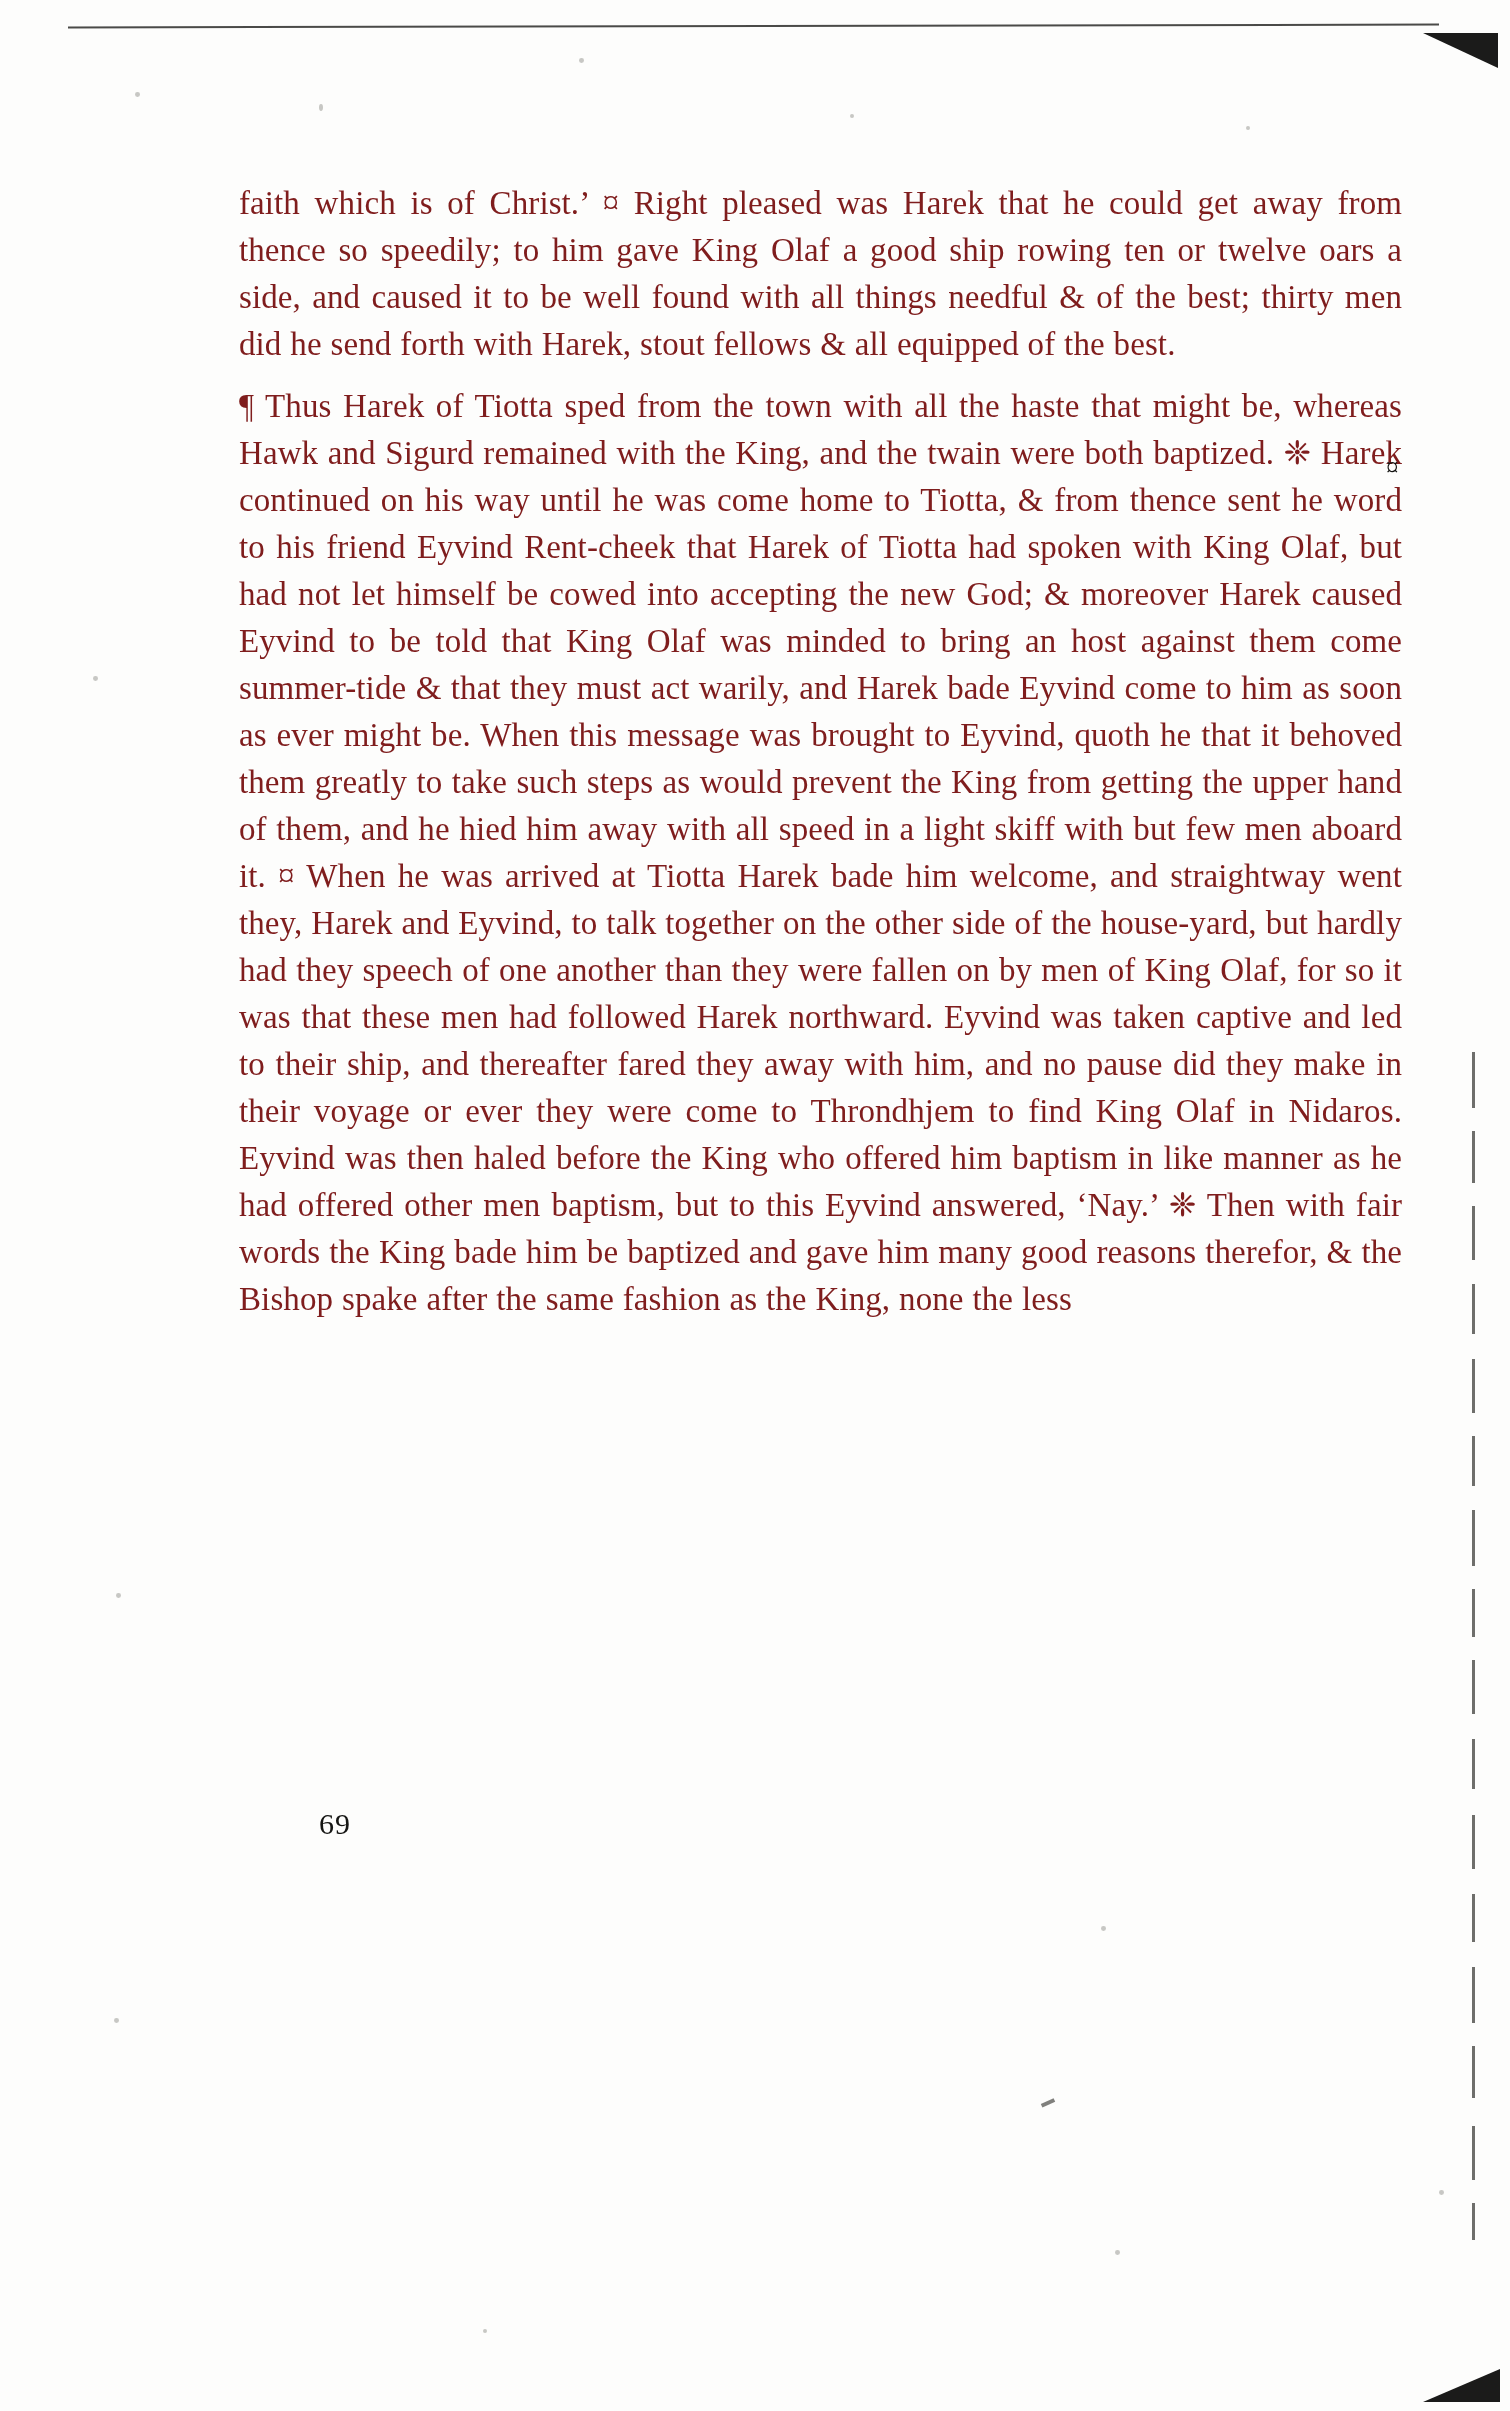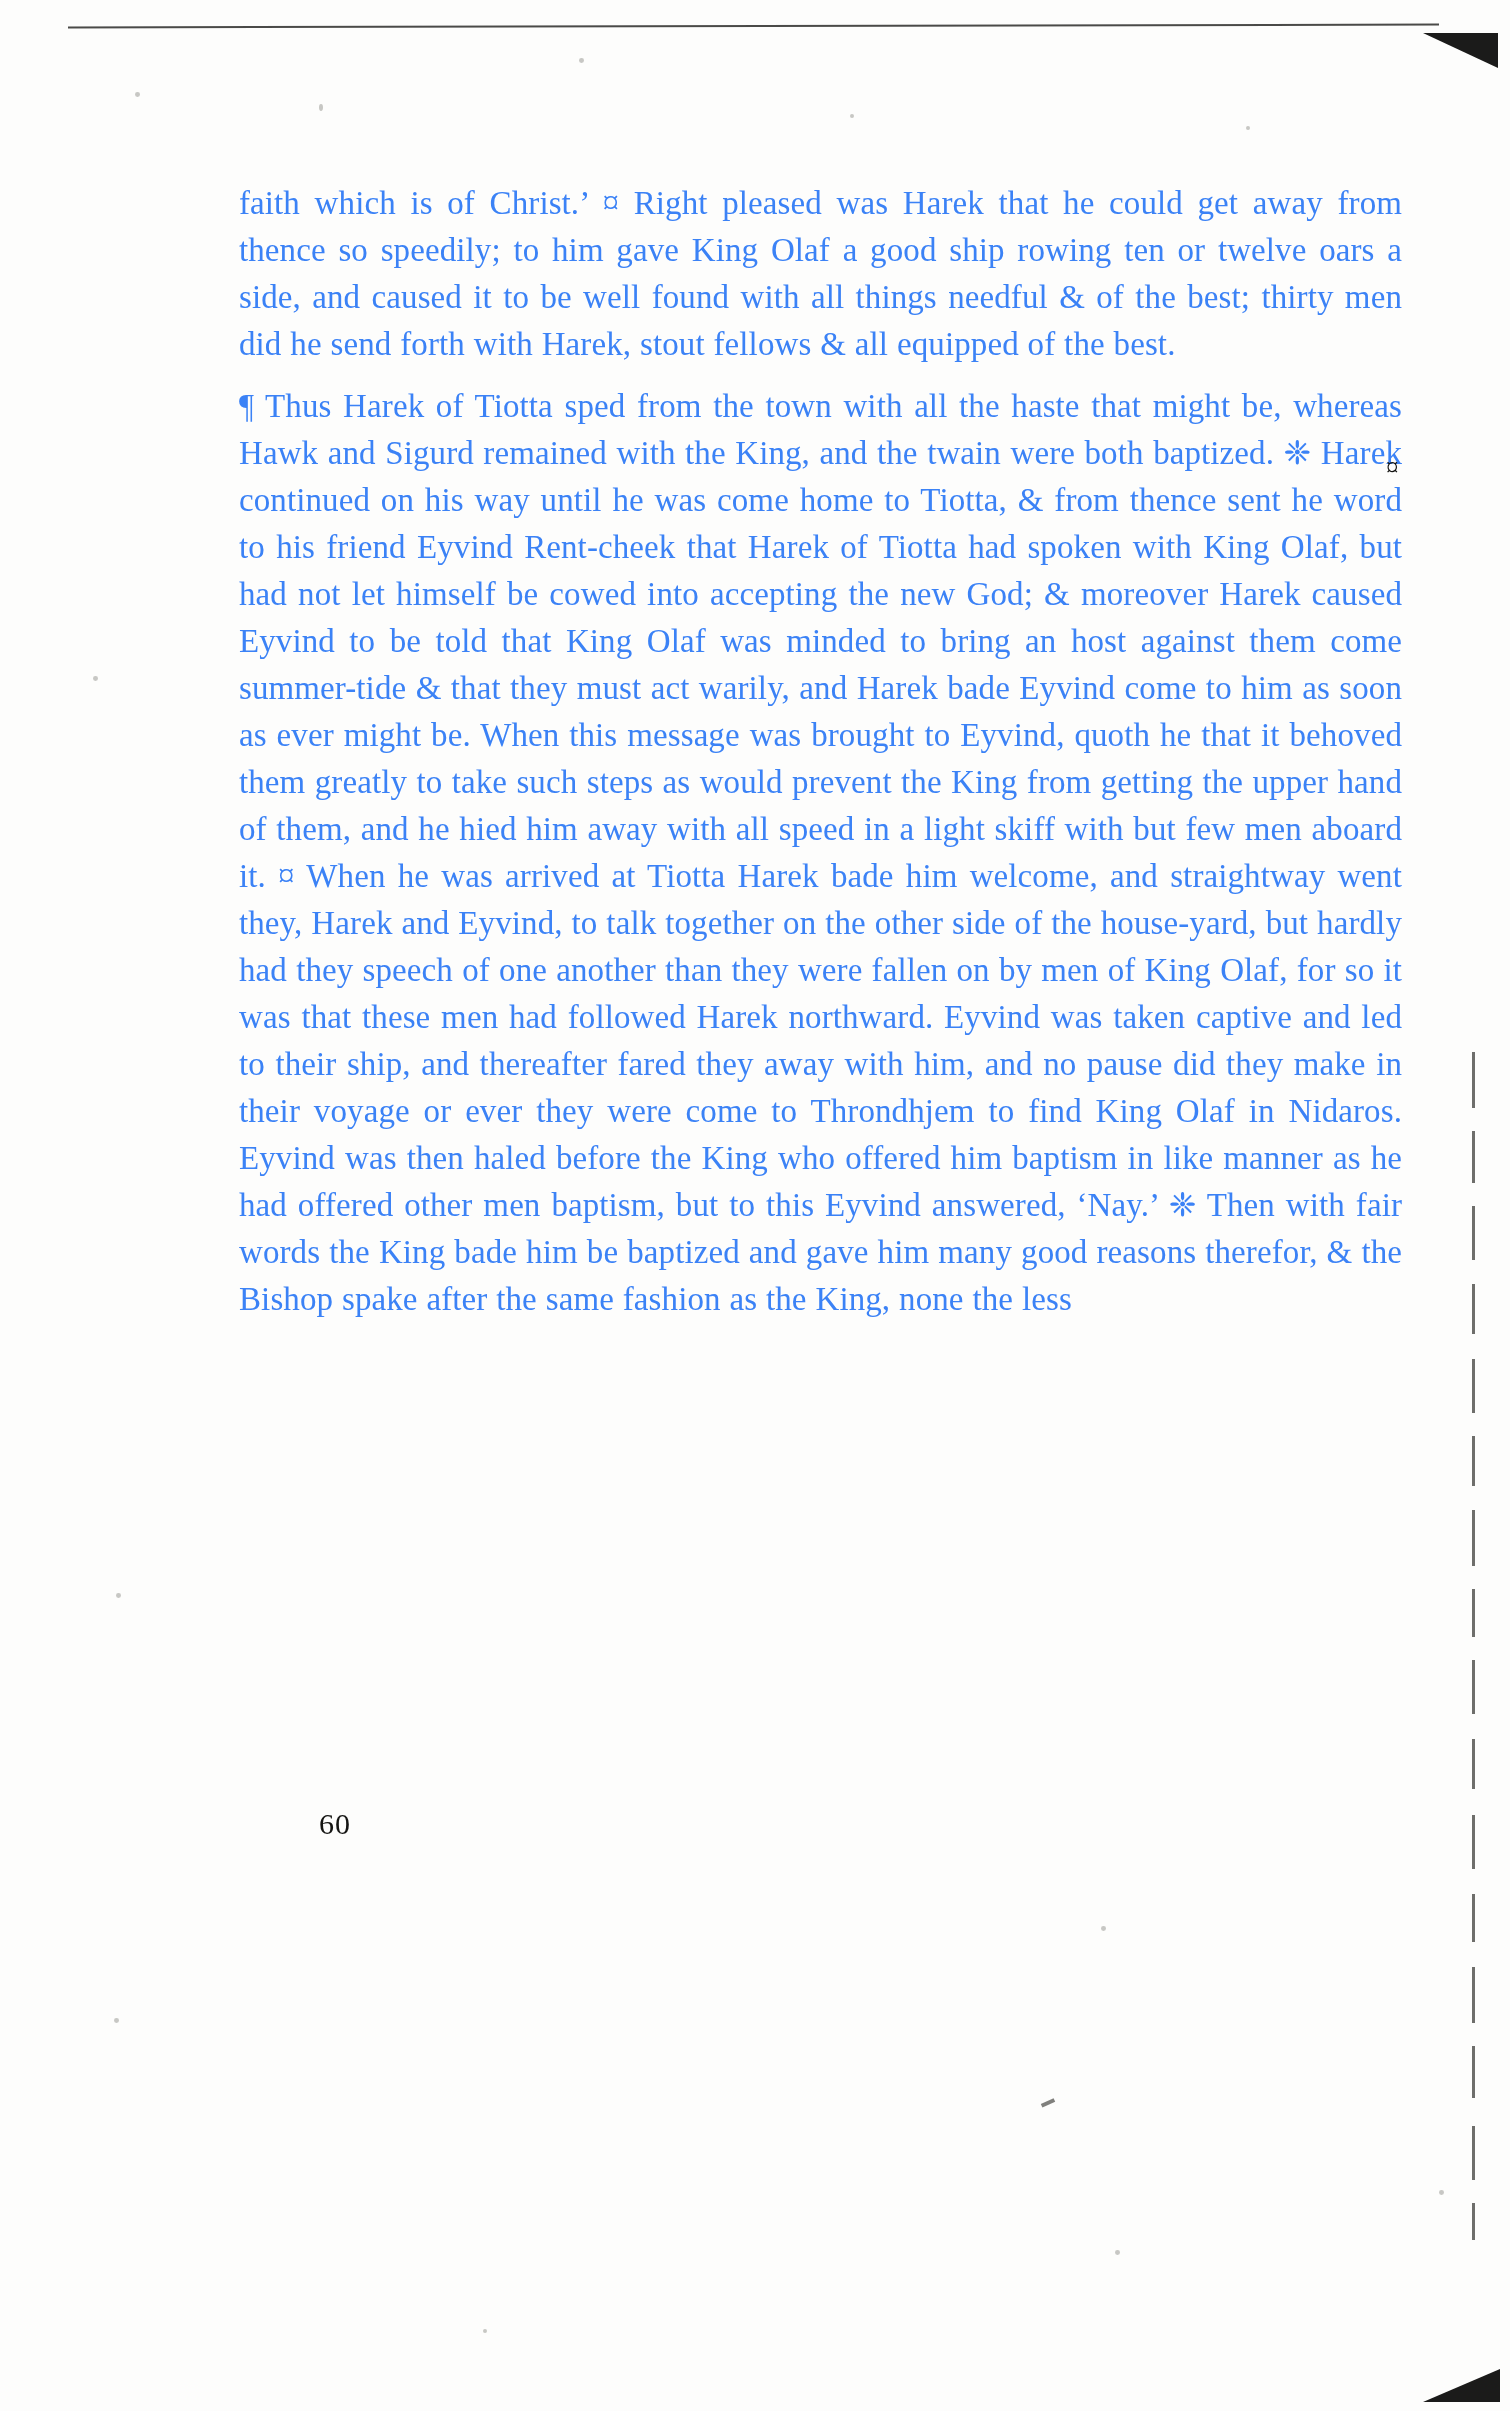--- a/index.html
+++ b/index.html
@@ -85,21 +85,21 @@
   }
 
   p.para {
     margin: 0;
     font-size: 33px;
     line-height: 47px;
     text-align: justify;
     text-justify: inter-word;
     letter-spacing: 0.1px;
     word-spacing: 0.5px;
-    color: #3b82f6;
+    color: #7f1d1d;
   }
   p.para + p.para { margin-top: 15px; }
 
   
   #margin-sq {
     position: absolute;
     left: 1386px;
     top: 454px;
     font-size: 25px;
     color: #121210;
@@ -170,16 +170,16 @@
   <div class="speck" style="left:483px;top:2329px;width:3.9px;height:3.9px"></div>
   <div id="bottom-tick"></div>
 
   <div id="textblock">
     <p class="para">faith which is of Christ.’ ¤ Right pleased was Harek that he could get away from thence so speedily; to him gave King Olaf a good ship rowing ten or twelve oars a side, and caused it to be well found with all things needful &amp; of the best; thirty men did he send forth with Harek, stout fellows &amp; all equipped of the best.</p>
     <p class="para">¶ Thus Harek of Tiotta sped from the town with all the haste that might be, whereas Hawk and Sigurd remained with the King, and the twain were both baptized. ❈ Harek continued on his way until he was come home to Tiotta, &amp; from thence sent he word to his friend Eyvind Rent-cheek that Harek of Tiotta had spoken with King Olaf, but had not let himself be cowed into accepting the new God; &amp; moreover Harek caused Eyvind to be told that King Olaf was minded to bring an host against them come summer-tide &amp; that they must act warily, and Harek bade Eyvind come to him as soon as ever might be. When this message was brought to Eyvind, quoth he that it behoved them greatly to take such steps as would prevent the King from getting the upper hand of them, and he hied him away with all speed in a light skiff with but few men aboard it. ¤ When he was arrived at Tiotta Harek bade him welcome, and straightway went they, Harek and Eyvind, to talk together on the other side of the house-yard, but hardly had they speech of one another than they were fallen on by men of King Olaf, for so it was that these men had followed Harek northward. Eyvind was taken captive and led to their ship, and thereafter fared they away with him, and no pause did they make in their voyage or ever they were come to Throndhjem to find King Olaf in Nidaros. Eyvind was then haled before the King who offered him baptism in like manner as he had offered other men baptism, but to this Eyvind answered, ‘Nay.’ ❈ Then with fair words the King bade him be baptized and gave him many good reasons therefor, &amp; the Bishop spake after the same fashion as the King, none the less</p>
   </div>
 
   <div id="margin-sq">¤</div>
 
-  <div id="folio">60</div>
+  <div id="folio">69</div>
 
 </div>
 
 
 </body></html>

